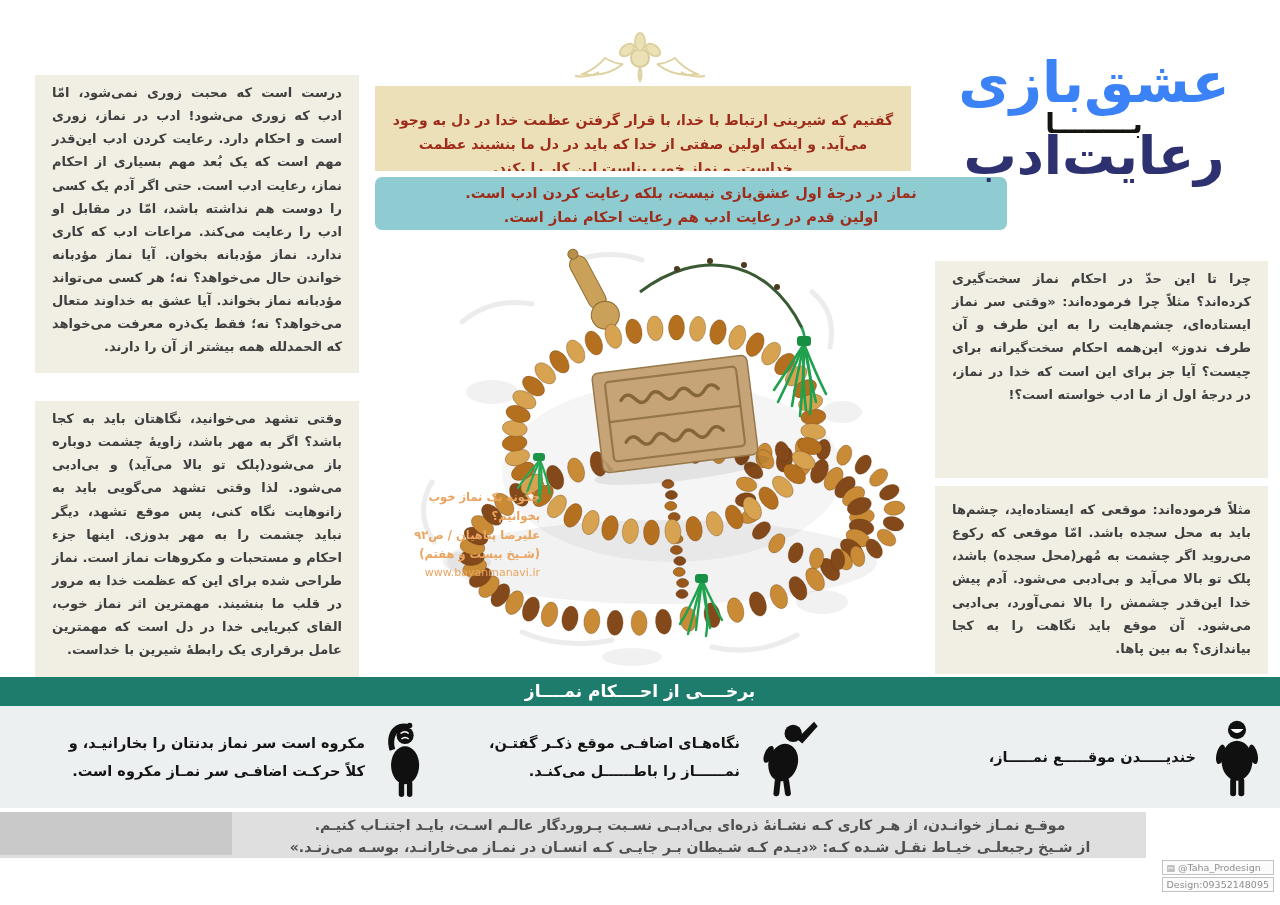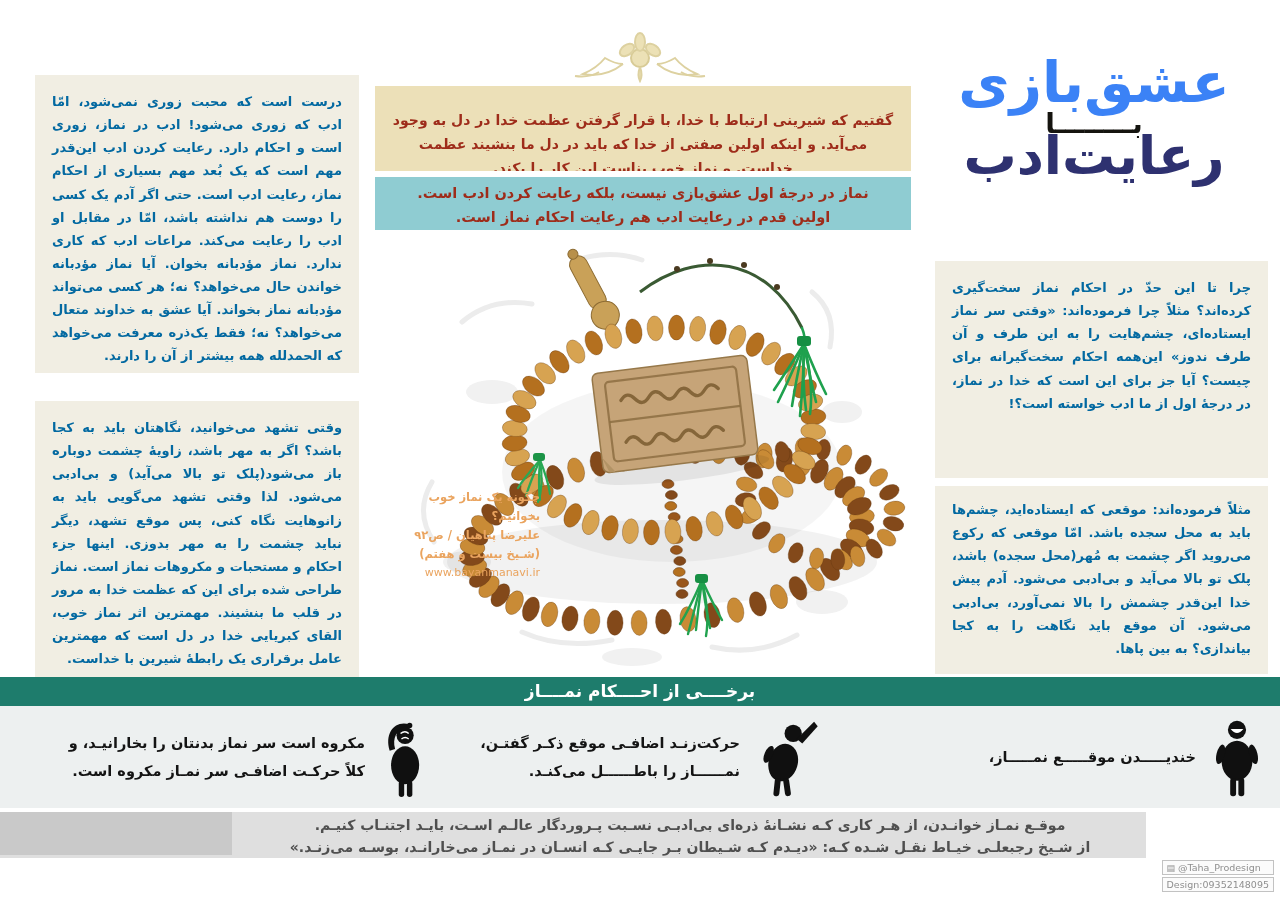--- a/index.html
+++ b/index.html
@@ -4,22 +4,22 @@
 <style>
   * { margin:0; padding:0; box-sizing:border-box; }
   html,body { background:#ffffff; }
   .poster {
     position:relative; width:1280px; height:905px; overflow:hidden;
     background:#ffffff; font-family:"DejaVu Sans", sans-serif;
   }
   .abs { position:absolute; }
   .beige-box { background:#f1eee3; }
   .body-text {
-    font-size:13px; font-weight:bold; color:#0369a1; text-align:justify;
-    line-height:1.78; padding:15px 17px; direction:rtl; overflow:hidden;
+    font-size:13px; font-weight:bold; color:#404040; text-align:justify;
+    line-height:1.78; padding:6px 17px; direction:rtl; overflow:hidden;
   }
   .cream-box {
     background:#ece0b8; color:#9e2c1a; font-weight:bold; font-size:14px;
     line-height:1.72; text-align:center; direction:rtl; padding:22px 16px; overflow:hidden;
   }
   .teal-box {
     background:#8fccd2; color:#9e2c1a; font-weight:bold; font-size:14.5px;
     line-height:1.65; text-align:center; direction:rtl; padding:5px 14px; overflow:hidden;
   }
   .title-wrap { text-align:center; direction:rtl; }
@@ -72,21 +72,21 @@
   <div class="abs beige-box" style="left:35px; top:75px; width:324px; height:298px;">
     <div class="body-text" style="height:100%;">درست است که محبت زوری نمی‌شود، امّا ادب که زوری می‌شود! ادب در نماز، زوری است و احکام دارد. رعایت کردن ادب این‌قدر مهم است که یک بُعد مهم بسیاری از احکام نماز، رعایت ادب است. حتی اگر آدم یک کسی را دوست هم نداشته باشد، امّا در مقابل او ادب را رعایت می‌کند. مراعات ادب که کاری ندارد. نماز مؤدبانه بخوان. آیا نماز مؤدبانه خواندن حال می‌خواهد؟ نه؛ هر کسی می‌تواند مؤدبانه نماز بخواند. آیا عشق به خداوند متعال می‌خواهد؟ نه؛ فقط یک‌ذره معرفت می‌خواهد که الحمدلله همه بیشتر از آن را دارند.</div>
   </div>
   <div class="abs beige-box" style="left:35px; top:401px; width:324px; height:292px;">
     <div class="body-text" style="height:100%;">وقتی تشهد می‌خوانید، نگاهتان باید به کجا باشد؟ اگر به مهر باشد، زاویهٔ چشمت دوباره باز می‌شود(پلک تو بالا می‌آید) و بی‌ادبی می‌شود. لذا وقتی تشهد می‌گویی باید به زانوهایت نگاه کنی، پس موقع تشهد، دیگر نباید چشمت را به مهر بدوزی. اینها جزء احکام و مستحبات و مکروهات نماز است. نماز طراحی شده برای این که عظمت خدا به مرور در قلب ما بنشیند. مهمترین اثر نماز خوب، القای کبریایی خدا در دل است که مهمترین عامل برقراری یک رابطهٔ شیرین با خداست.</div>
   </div>
 
   <div class="abs cream-box" style="left:375px; top:86px; width:536px; height:85px;">
     <span>گفتیم که شیرینی ارتباط با خدا، با قرار گرفتن عظمت خدا در دل به وجود می‌آید. و اینکه اولین صفتی از خدا که باید در دل ما بنشیند عظمت خداست. و نماز خوب بناست این کار را بکند.</span>
   </div>
-  <div class="abs teal-box" style="left:375px; top:177px; width:536px; height:53px;">
+  <div class="abs teal-box" style="left:375px; top:177px; width:632px; height:53px;border-radius:7px;">
     <div>نماز در درجهٔ اول عشق‌بازی نیست، بلکه رعایت کردن ادب است.</div>
     <div>اولین قدم در رعایت ادب هم رعایت احکام نماز است.</div>
   </div>
 
   <div class="abs title-wrap" style="left:916px; top:52px; width:356px;">
     <div class="title-l1">عشق‌بازی</div>
     <div class="title-l2">بــــــــا</div>
     <div class="title-l3">رعایت‌ادب</div>
   </div>
 
@@ -348,21 +348,21 @@
         <svg width="66" height="80" viewBox="0 0 72 88" fill="#101010">
           <circle cx="45" cy="17" r="9.5"></circle>
           <path d="M49 23 L68 4 L72 9 L55 28 Z"></path>
           <ellipse cx="34" cy="49" rx="16" ry="21" transform="rotate(16 34 49)"></ellipse>
           <rect x="24" y="66" width="6.5" height="20" rx="3" transform="rotate(6 27 76)"></rect>
           <rect x="35" y="66" width="6.5" height="20" rx="3" transform="rotate(-8 38 76)"></rect>
           <ellipse cx="18" cy="40" rx="4.5" ry="10" transform="rotate(24 18 40)"></ellipse>
         </svg>
       </span>
       <div class="rule-text">
-        <div>حرکت‌زنـد اضافـی موقع ذکـر گفتـن،</div>
+        <div>نگاه‌هـای اضافـی موقع ذکـر گفتـن،</div>
         <div>نمــــــاز را باطــــــل می‌کنـد.</div>
       </div>
     </div>
 
     <div class="abs rule-item" style="right:845px; top:12px;">
       <span>
         <svg width="58" height="80" viewBox="0 0 64 88" fill="#101010">
           <path d="M14 36 C 8 16, 20 2, 36 7 L34 13 C 24 10, 16 20, 20 34 Z"></path>
           <circle cx="36" cy="8" r="3"></circle>
           <circle cx="31" cy="19" r="9.5"></circle>

